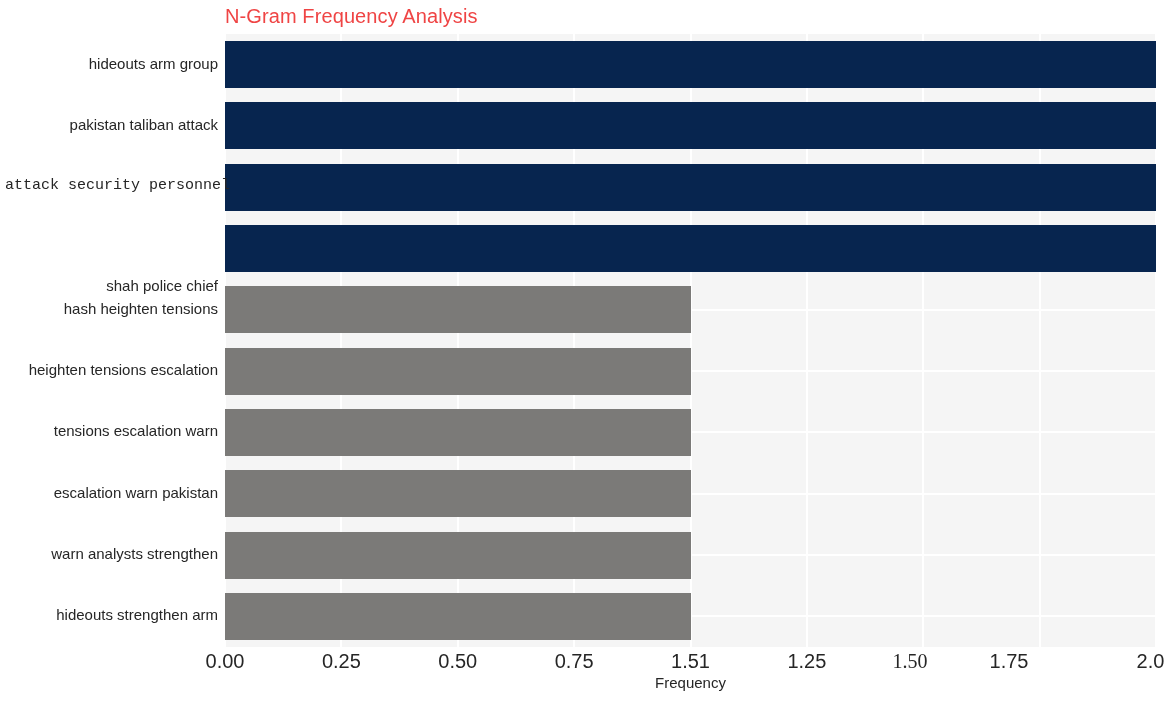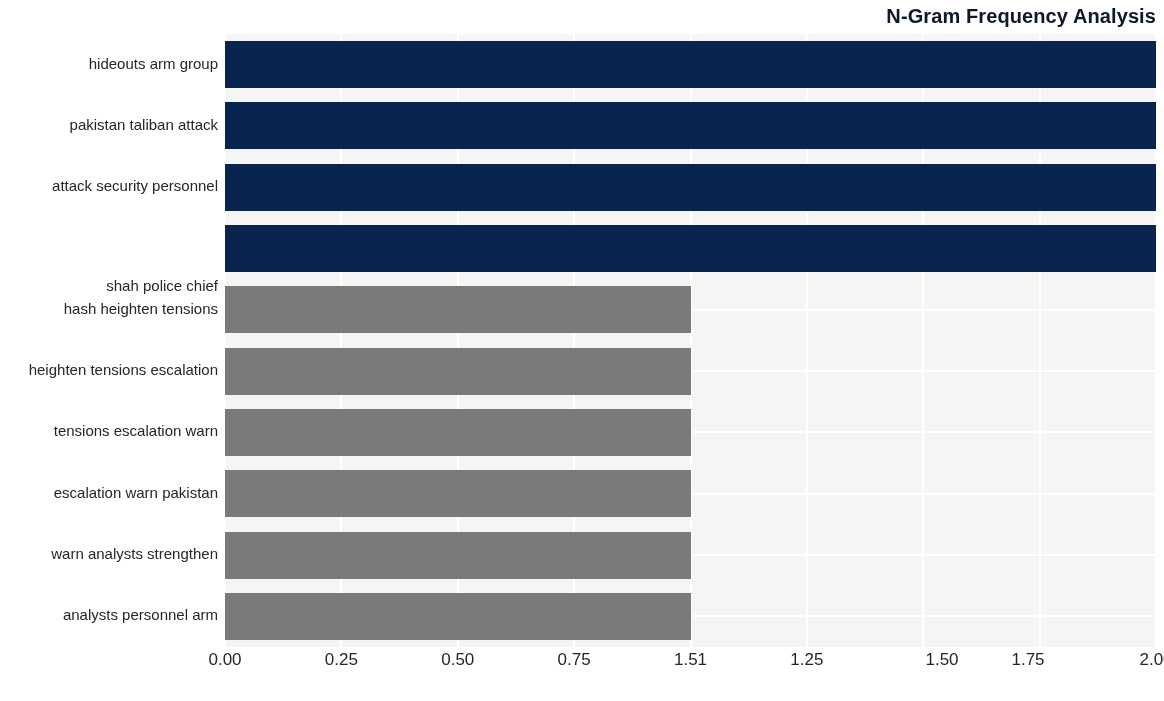--- a/index.html
+++ b/index.html
@@ -22,24 +22,24 @@
     height: 701px;
     background: #ffffff;
   }
 
   
   #chart-title {
     position: absolute;
     left: 225px;
     top: 5px;
     width: 931px;
-    text-align: right;
+    text-align: left;
     font-size: 20px;
-    font-weight: bold;
-    color: #0f172a;
+    font-weight: normal;
+    color: #ef4444;
     letter-spacing: 0.1px;
     white-space: nowrap;
   }
 
   
   #plot-area {
     position: absolute;
     left: 225px;
     top: 34px;
     width: 931px;
@@ -94,21 +94,21 @@
     position: absolute;
     left: 225px;
     top: 650px;
     width: 931px;
     height: 24px;
   }
   .xtick {
     position: absolute;
     top: 0;
     transform: translateX(-50%);
-    font-size: 17px;
+    font-size: 20px;
     color: #262626;
     white-space: nowrap;
   }
 
   #x-axis-title {
     position: absolute;
     left: 225px;
     top: 674px;
     width: 931px;
     text-align: center;
@@ -156,36 +156,37 @@
         <div class="bar" title="tensions escalation warn: 1" style="top: 374.95px; width: 465.5px; background: rgb(123, 122, 120);"></div>
         <div class="bar" title="escalation warn analysts: 1" style="top: 436.25px; width: 465.5px; background: rgb(123, 122, 120);"></div>
         <div class="bar" title="warn analysts strengthen: 1" style="top: 497.55px; width: 465.5px; background: rgb(123, 122, 120);"></div>
         <div class="bar" title="analysts strengthen arm: 1" style="top: 558.85px; width: 465.5px; background: rgb(123, 122, 120);"></div>
       </div>
   </div>
 
   <div id="y-axis-labels">
       <div class="ytick" style="top: 20.65px;">hideouts arm group</div>
       <div class="ytick" style="top: 81.95px;">pakistan taliban attack</div>
-      <div class="ytick" style="top: 143.25px;">attack security personnel</div>
+      <div class="ytick" style="top: 143.25px; font-family: Liberation Mono, monospace;">attack security personnel</div>
       <div class="ytick" style="top: 204.55px; margin-top: 38px;">shah police chief</div>
       <div class="ytick" style="top: 327.15px;">heighten tensions escalation</div>
       <div class="ytick" style="top: 265.85px;">hash heighten tensions</div>
       <div class="ytick" style="top: 388.45px;">tensions escalation warn</div>
       <div class="ytick" style="top: 449.75px;">escalation warn pakistan</div>
       <div class="ytick" style="top: 511.05px;">warn analysts strengthen</div>
-      <div class="ytick" style="top: 572.35px;">analysts personnel arm</div>
+      <div class="ytick" style="top: 572.35px;">hideouts strengthen arm</div>
     </div>
 
   <div id="x-axis-labels">
       <div class="xtick" style="left: 0px;">0.00</div>
       <div class="xtick" style="left: 116.375px;">0.25</div>
       <div class="xtick" style="left: 232.75px;">0.50</div>
       <div class="xtick" style="left: 349.125px;">0.75</div>
       <div class="xtick" style="left: 465.5px;">1.51</div>
       <div class="xtick" style="left: 581.875px;">1.25</div>
-      <div class="xtick" style="left: 717px;">1.50</div>
-      <div class="xtick" style="left: 803px;">1.75</div>
+      <div class="xtick" style="left: 685px; font-family: Liberation Serif, serif;">1.50</div>
+      <div class="xtick" style="left: 784px;">1.75</div>
       <div class="xtick" style="left: 931px;">2.00</div>
     </div>
 
+  <div id="x-axis-title">Frequency</div>
 
 </div>
 
 </body></html>

